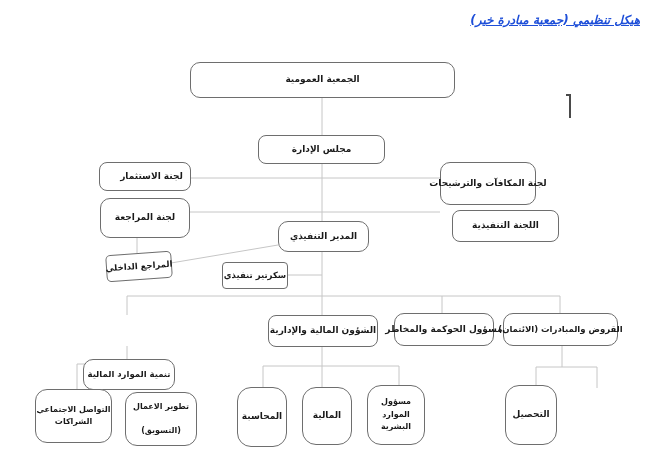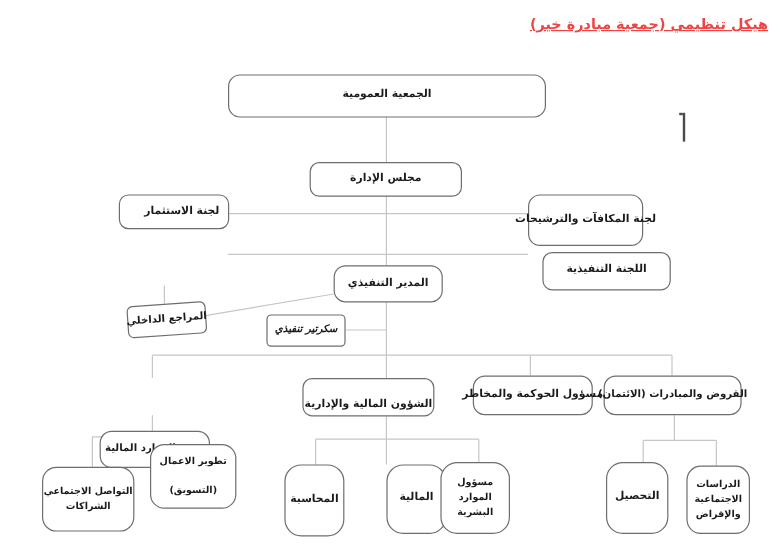--- a/index.html
+++ b/index.html
@@ -31,22 +31,23 @@
   }
   .node span{display:block;white-space:nowrap;}
   #chart-title{
     position:absolute;
     top:13px;
     right:10px;
     z-index:1;
     direction:rtl;
     font-size:12px;
     font-weight:bold;
-    color:#ef4444;
+    color:#1d4ed8;
     text-decoration:underline;
+    font-style:italic;
   }
   #stray-mark{
     position:absolute;
     left:566px;top:94px;
     width:3px;height:24px;
     z-index:1;
     border-right:2px solid #4a4a4a;
   }
   #stray-mark:before{
     content:"";
@@ -111,84 +112,82 @@
   </div>
 
   <div class="node" style="left:258px;top:135px;width:127px;height:29px;border-radius:8px;">
     <span>مجلس الإدارة</span>
   </div>
 
   <div class="node" style="left:99px;top:162px;width:92px;height:29px;border-radius:8px;padding-left:16px;">
     <span>لجنة الاستثمار</span>
   </div>
 
+  <div class="node" style="left:100px;top:198px;width:90px;height:40px;border-radius:10px;">
+    <span>لجنة المراجعة</span>
+  </div>
 
   <div class="node" style="left:440px;top:162px;width:96px;height:43px;border-radius:10px;">
     <span>لجنة المكافآت والترشيحات</span>
   </div>
 
   <div class="node" style="left:440px;top:210px;width:107px;height:32px;border-radius:8px;margin-left:12px;">
     <span>اللجنة التنفيذية</span>
   </div>
 
   <div class="node" style="left:278px;top:221px;width:91px;height:31px;border-radius:10px;">
     <span>المدير التنفيذي</span>
   </div>
 
   <div class="node" style="left:106px;top:253px;width:66px;height:27px;border-radius:5px;font-size:8.5px;transform:rotate(-4deg);">
     <span>المراجع الداخلي</span>
   </div>
 
-  <div class="node" style="left:222px;top:262px;width:66px;height:27px;border-radius:4px;font-size:8.5px;font-style:italic;">
+  <div class="node" style="left:222px;top:262px;width:66px;height:27px;border-radius:4px;font-size:8.5px;">
     <span>سكرتير تنفيذي</span>
   </div>
 
   <div class="node" style="left:83px;top:315px;width:92px;height:31px;border-radius:10px;font-size:8.5px;margin-top:44px;">
     <span>تنمية الموارد المالية</span>
   </div>
 
-  <div class="node" style="left:252px;top:315px;width:110px;height:32px;border-radius:8px;justify-content:flex-end;">
+  <div class="node" style="left:268px;top:315px;width:110px;height:32px;border-radius:8px;">
     <span>الشؤون المالية والإدارية</span>
   </div>
 
   <div class="node" style="left:394px;top:313px;width:100px;height:33px;border-radius:10px;">
     <span>مسؤول الحوكمة والمخاطر</span>
   </div>
 
   <div class="node" style="left:503px;top:313px;width:115px;height:33px;border-radius:10px;font-size:8.5px;">
     <span>القروض والمبادرات (الائتمان)</span>
   </div>
 
   <div class="node" style="left:35px;top:389px;width:77px;height:54px;border-radius:12px;font-size:8px;">
     <span>التواصل الاجتماعي</span>
     <span>الشراكات</span>
   </div>
 
-  <div class="node" style="left:125px;top:370px;width:72px;height:54px;border-radius:12px;font-size:8px;gap:12px;">
+  <div class="node" style="left:125px;top:392px;width:72px;height:54px;border-radius:12px;font-size:8px;gap:12px;">
     <span>تطوير الاعمال</span>
     <span>(التسويق)</span>
   </div>
 
   <div class="node" style="left:237px;top:387px;width:50px;height:60px;border-radius:14px;">
     <span>المحاسبة</span>
   </div>
 
-  <div class="node" style="left:302px;top:387px;width:50px;height:58px;border-radius:14px;margin-left:20px;">
+  <div class="node" style="left:302px;top:387px;width:50px;height:58px;border-radius:14px;">
     <span>المالية</span>
   </div>
 
   <div class="node" style="left:367px;top:385px;width:58px;height:60px;border-radius:14px;font-size:8px;">
     <span>مسؤول</span>
     <span>الموارد</span>
     <span>البشرية</span>
   </div>
 
   <div class="node" style="left:505px;top:385px;width:52px;height:60px;border-radius:14px;">
     <span>التحصيل</span>
   </div>
 
-  <div class="node" style="left:572px;top:388px;width:53px;height:57px;border-radius:12px;font-size:8px;">
-    <span>الدراسات</span>
-    <span>الاجتماعية</span>
-    <span>والإقراض</span>
-  </div>
 
 </div>
 
 </body></html>

